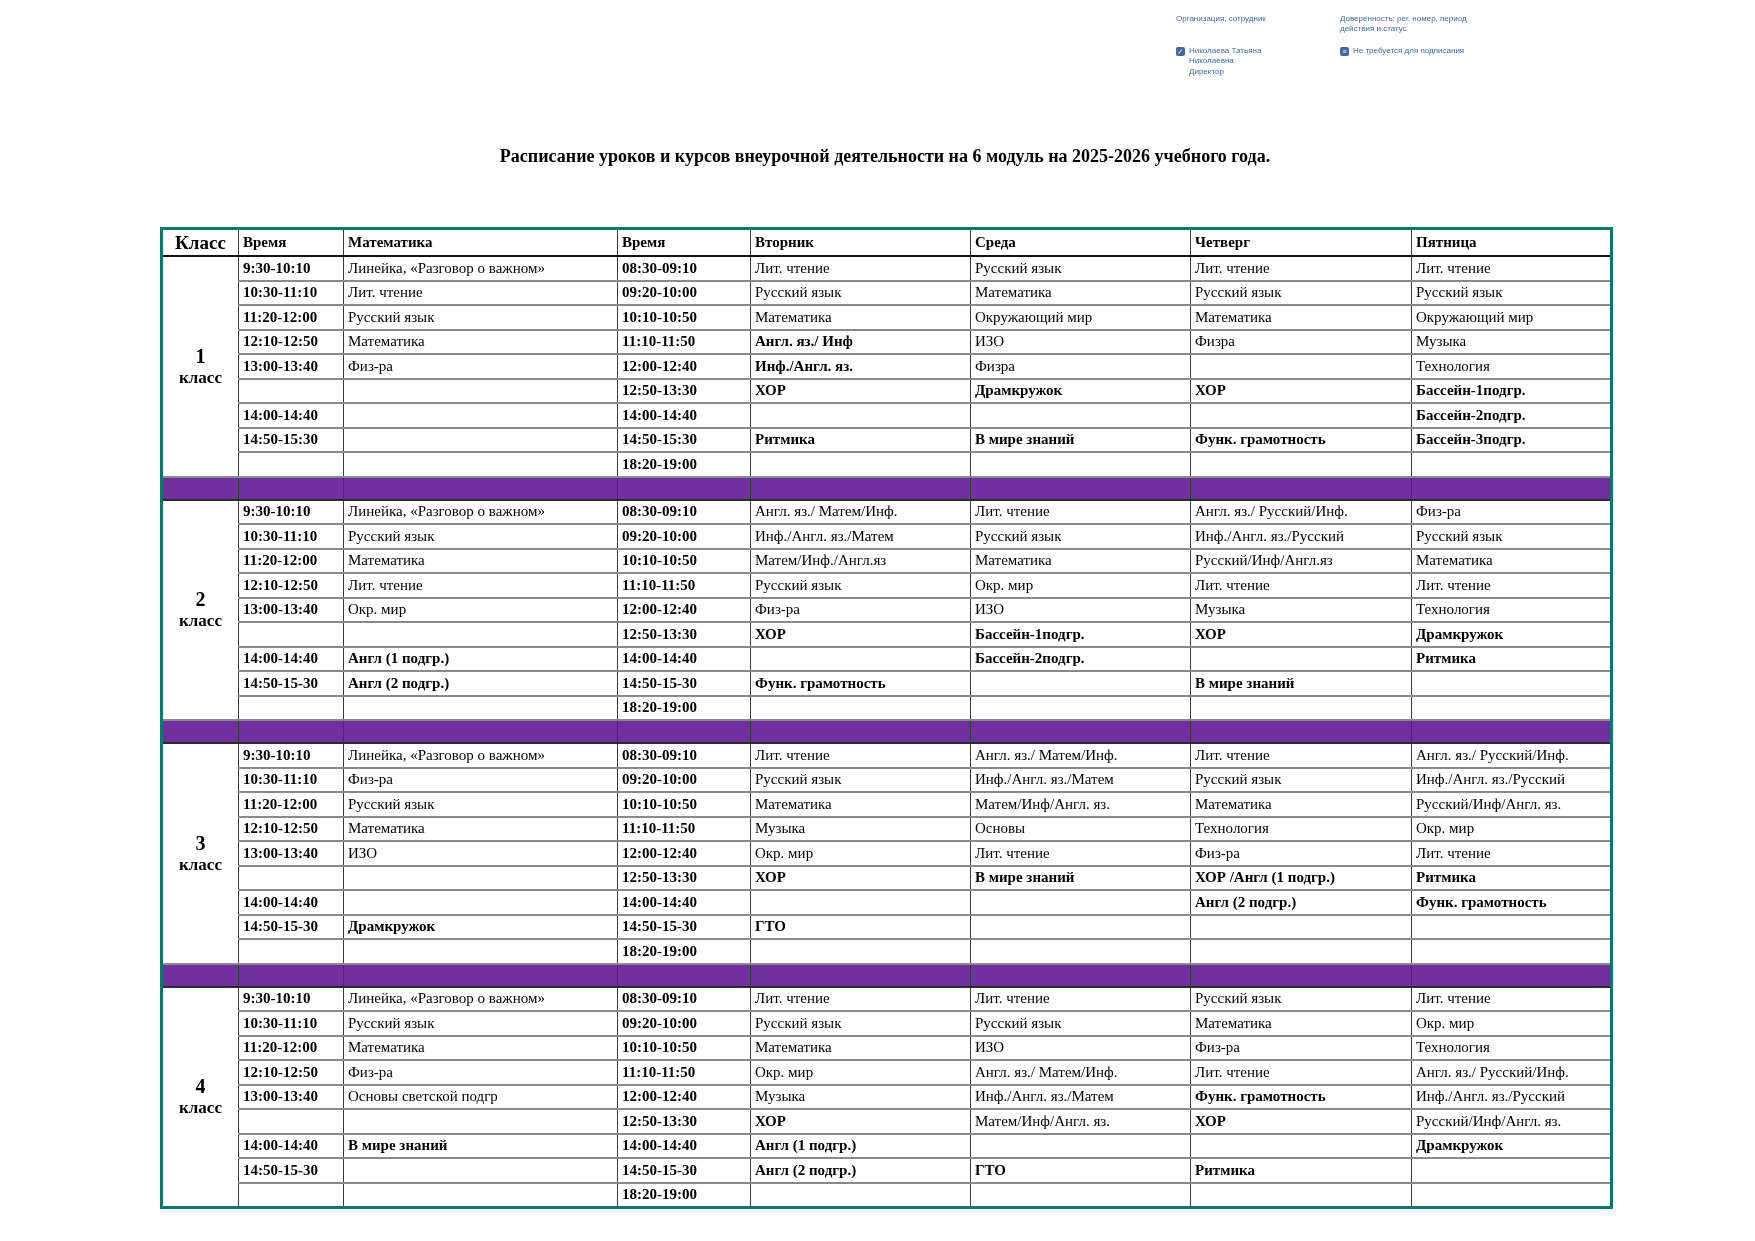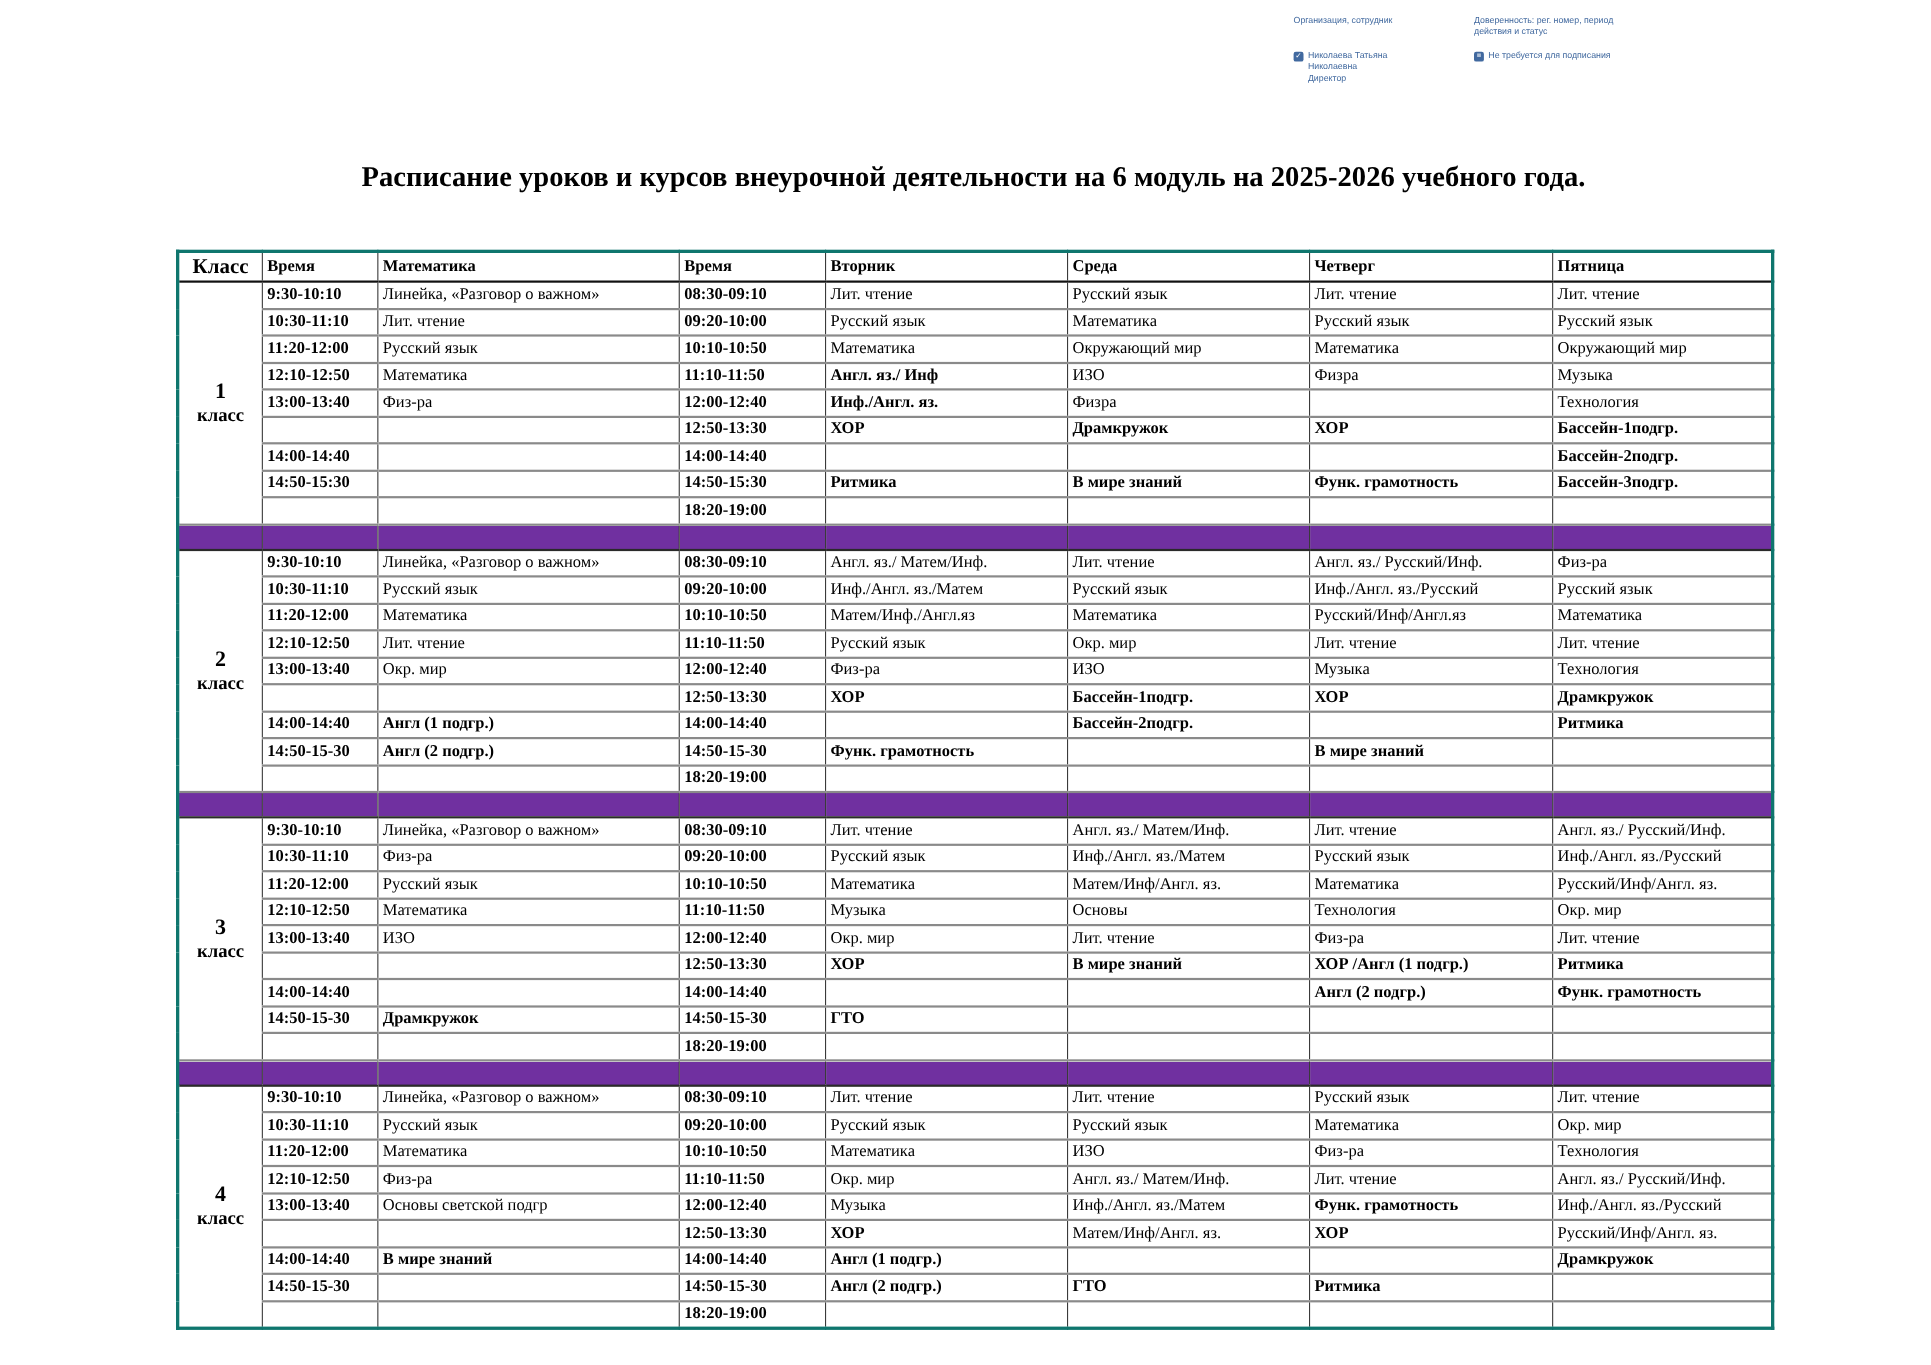--- a/index.html
+++ b/index.html
@@ -24,21 +24,21 @@
     flex:0 0 auto; width:9px; height:9px; margin-top:1px;
     background:#41699f; color:#fff; border-radius:2px;
     font-size:7px; line-height:9px; text-align:center;
   }
   .sig-name { text-transform:uppercase; }
   .sig-serial { word-break:break-all; }
 
   
   .title {
     position:absolute; top:146px; left:160px; width:1450px;
-    text-align:center; font-size:26px; font-weight:bold;
+    text-align:center; font-size:18px; font-weight:bold;
   }
 
   
   table.sched {
     position:absolute; left:160px; top:227px; width:1450px;
     border-collapse:collapse; table-layout:fixed;
     border:3px solid #0f766e;
   }
   .sched th, .sched td {
     border-left:1.5px solid #3a3a3a; border-right:1.5px solid #3a3a3a;

